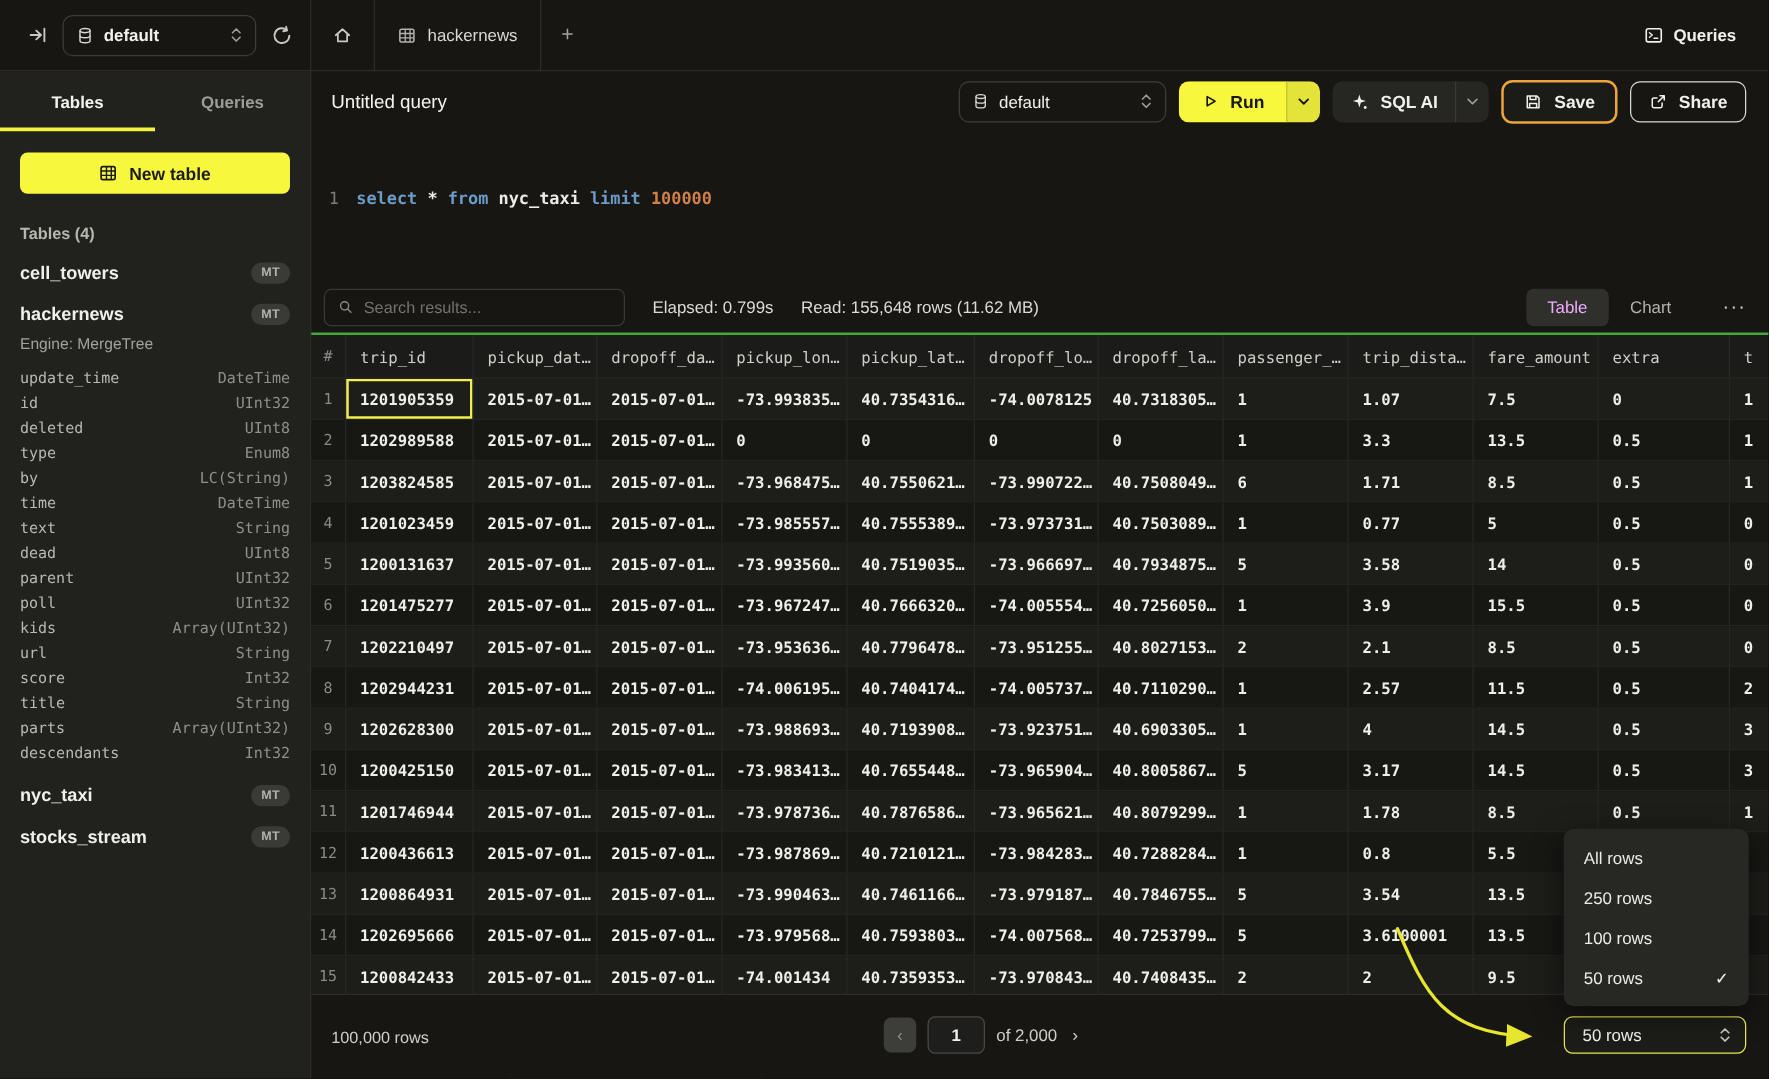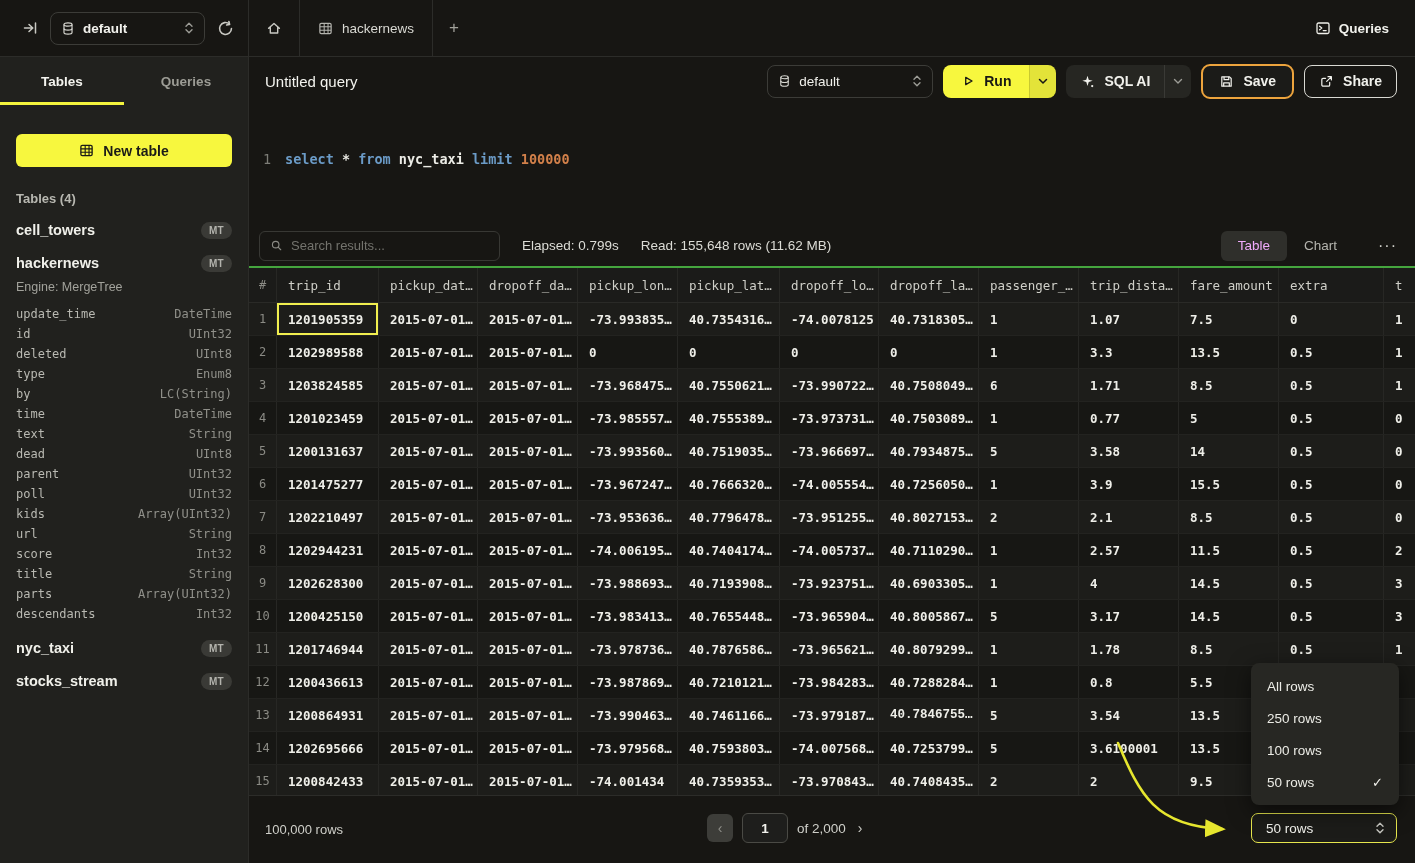--- a/index.html
+++ b/index.html
@@ -19,35 +19,35 @@
   .tabs { display:flex; align-items:stretch; flex:1; }
   .tab { display:flex; align-items:center; gap:9px; padding:0 18px; border-right:1px solid #2c2c29; font-size:13.5px; color:#d9d9d3; cursor:pointer; }
   .tab.icon-only { padding:0 17px; }
   .tab.active { background:#262622; color:#f2f2ed; }
   .green-dot { width:8px; height:8px; border-radius:50%; background:#9ae4a9; }
   .tab-plus { display:flex; align-items:center; padding:0 16px; font-size:17px; color:#a2a29b; cursor:pointer; }
   .topbar-right { display:flex; align-items:center; gap:8px; padding:0 26px; font-size:13.5px; font-weight:600; color:#f1f1ec; cursor:pointer; }
 
   
   .body { display:flex; height:806px; }
-  .sidebar { width:249px; flex:0 0 249px; background:#21211e; border-right:1px solid #2c2c29; display:flex; flex-direction:column; overflow:hidden;gap:12px; }
+  .sidebar { width:249px; flex:0 0 249px; background:#21211e; border-right:1px solid #2c2c29; display:flex; flex-direction:column; overflow:hidden; }
   .main { flex:1; display:flex; flex-direction:column; min-width:0; }
 
   
   .side-tabs { display:flex; height:48px; flex:0 0 48px; }
   .side-tab { flex:1; display:flex; align-items:center; justify-content:center; font-size:13.5px; font-weight:600; color:#9c9c95; cursor:pointer; position:relative; }
   .side-tab.active { color:#f4f4ef; }
   .side-tab.active::after { content:""; position:absolute; left:0; right:0; bottom:0; height:3px; background:#f4f43e; }
   .side-scroll { padding:17px 16px 0 16px; }
   .btn-newtable { width:100%; height:33px; border-radius:6px; background:#f7f73e; color:#1b1b17; font-size:14px; font-weight:600; display:flex; align-items:center; justify-content:center; gap:9px; cursor:pointer; }
   .side-search { margin-top:15px; height:33px; border:1px solid #3a3a35; border-radius:6px; display:flex; align-items:center; gap:8px; padding:0 10px; color:#73736d; }
   .side-search input { background:transparent; border:none; outline:none; color:#d8d8d2; font-size:13.5px; width:100%; }
   .side-search input::placeholder { color:#73736d; }
   .side-section { margin-top:24px; font-size:13px; font-weight:600; color:#b7b7b0; }
-  .tbl-item { display:flex; align-items:flex-start; justify-content:space-between; margin-top:16px; cursor:pointer; }
+  .tbl-item { display:flex; align-items:center; justify-content:space-between; margin-top:16px; cursor:pointer; }
   .tbl-item .nm { font-size:14.5px; font-weight:600; color:#f0f0ea; }
   .badge { background:#3a3a36; color:#b3b3ad; font-size:10px; font-weight:700; border-radius:9px; padding:3px 8px; letter-spacing:.3px; }
   .engine { margin-top:8px; font-size:12.5px; color:#a2a29b; }
   .cols { margin-top:10px; }
   .col-row { display:flex; justify-content:space-between; font-family:"DejaVu Sans Mono", monospace; font-size:12px; line-height:20px; cursor:default; }
   .col-row .cn { color:#b9b9b2; }
   .col-row .ct { color:#90908a; }
   .tbl-item.spaced { margin-top:16px; }
 
   
@@ -582,21 +582,21 @@
             <div class="td" style="width: 60px;"></div>
           </div>
           <div class="tr trow odd">
             <div class="td num" style="width: 28px;">13</div>
             <div class="td" style="width: 102px;">1200864931</div>
             <div class="td" style="width: 99px;">2015-07-01…</div>
             <div class="td" style="width: 100px;">2015-07-01…</div>
             <div class="td" style="width: 100px;">-73.990463…</div>
             <div class="td" style="width: 102px;">40.7461166…</div>
             <div class="td" style="width: 99px;">-73.979187…</div>
-            <div class="td" style="width: 100px; font-family: Liberation Mono, monospace;">40.7846755…</div>
+            <div class="td" style="width: 100px;">40.7846755…</div>
             <div class="td" style="width: 100px;">5</div>
             <div class="td" style="width: 100px;">3.54</div>
             <div class="td" style="width: 100px;">13.5</div>
             <div class="td" style="width: 105px;">0.5</div>
             <div class="td" style="width: 60px;"></div>
           </div>
           <div class="tr trow even">
             <div class="td num" style="width: 28px;">14</div>
             <div class="td" style="width: 102px;">1202695666</div>
             <div class="td" style="width: 99px;">2015-07-01…</div>

